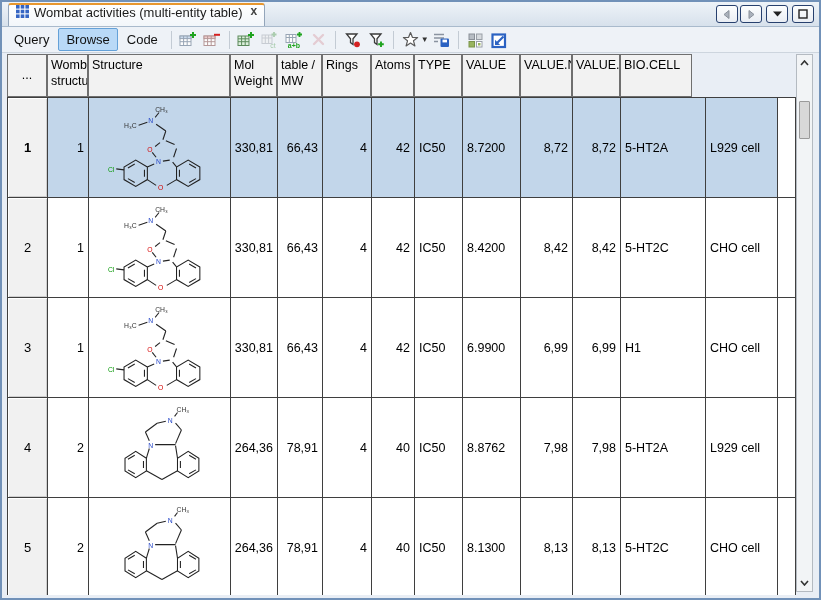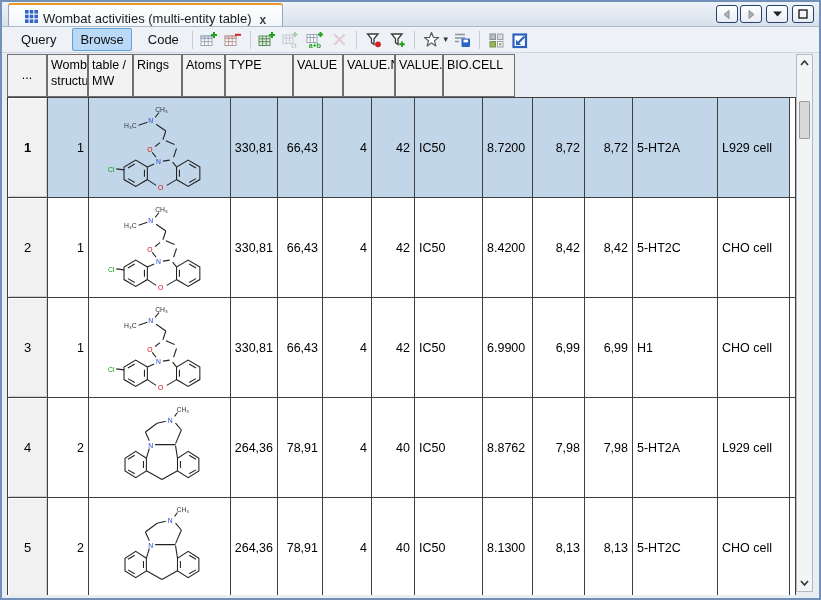--- a/index.html
+++ b/index.html
@@ -8,34 +8,34 @@
 
   .window { width:821px; height:600px; border:2px solid #7191b8; background:#e9eef5;
             position:relative; overflow:hidden; }
 
   
   .tabbar { height:25px; background:linear-gradient(#eef3f8,#d7e1ec);
             border-bottom:1px solid #a9bacc; display:flex; align-items:flex-end;
             padding:0 3px; position:relative; }
   .tab { height:23px; background:linear-gradient(#ffffff,#f2f6fa);
          border:1px solid #93a5ba; border-bottom:none; border-top:2px solid #e8972e;
-         border-radius:3px 3px 0 0; display:flex; align-items:flex-end; gap:5px;
-         padding:0 16px; margin-left:3px; font-size:13px; color:#1a1a1a; }
+         border-radius:3px 3px 0 0; display:flex; align-items:flex-start; gap:5px;
+         padding:0 7px; margin-left:3px; font-size:13px; color:#1a1a1a; }
   .tab-title { white-space:nowrap; }
   .tab-close { color:#444; font-size:12px; font-weight:bold; margin-left:3px; line-height:1; }
   .winctrl { position:absolute; right:5px; top:3px; display:flex; gap:4px; align-items:center; }
   .navgroup { display:flex; gap:2px; }
   .wbtn { width:22px; height:18px; border:1px solid #27406e; border-radius:3px;
           background:linear-gradient(#fdfefe,#e9edf3); display:flex; align-items:center;
           justify-content:center; }
 
   
   .toolbar { height:26px; background:#eef2f7; border-bottom:1px solid #cdd5de;
              display:flex; align-items:center; padding:0 4px; gap:1px; font-size:13px; }
-  .tbtn { padding:3px 7px; border:1px solid transparent; border-radius:2px; color:#111;margin-left:7px; }
+  .tbtn { padding:3px 7px; border:1px solid transparent; border-radius:2px; color:#111; }
   .tbtn.active { background:#b9d9f7; border-color:#64a1d8;text-align:right; }
   .sep { width:1px; height:18px; background:#c3cbd4; margin:0 4px; }
   .ibtn { width:23px; height:21px; display:flex; align-items:center; justify-content:center; }
   .ibtn.disabled { opacity:.45; }
   .dd-caret { font-size:8px; color:#333; margin-left:-2px; }
 
   
   .table-wrap { position:absolute; top:52px; left:5px; bottom:6px; width:806px; display:flex; }
   .grid { width:789px; }
   .header-row { display:flex; height:43px; background:#e9eef5; }
@@ -50,21 +50,21 @@
   .cell.num { justify-content:flex-end; }
   .rowhdr { justify-content:center; background:#f1f1f1; font-size:13px;
             box-shadow:inset 1px 1px 0 #ffffff, inset -1px -1px 0 #cfcfcf; }
   .c-struct { justify-content:center; padding:1px; }
   .trow.selected .cell { background:#c2d6ea; }
   .trow.selected .rowhdr { background:#f1f1f1; font-weight:bold; }
   svg.mol { width:138px; height:96px; }
 
   
   .c0{width:40px}.c1{width:41px}.c2{width:142px}.c3{width:47px}.c4{width:45px}
-  .c5{width:49px}.c6{width:43px}.c7{width:68px}.c8{width:50px}.c9{width:52px}
+  .c5{width:49px}.c6{width:43px}.c7{width:48px}.c8{width:58px}.c9{width:52px}
   .c10{width:48px}.c11{width:85px}.c12{width:72px}
 
   
   .vscroll { width:17px; background:#f2f4f6; border:1px solid #b4bac1; position:relative; }
   .sb-btn { position:absolute; left:0; width:15px; height:16px; display:flex;
             align-items:center; justify-content:center; }
   .sb-up { top:0; } .sb-down { bottom:0; }
   .sb-thumb { position:absolute; left:2px; top:46px; width:11px; height:38px;
               background:#d8d8d8; border:1px solid #9a9a9a; border-radius:1px; }
 </style>
@@ -282,20 +282,22 @@
         <polygon points="5,14 5,8.8 10.2,14" fill="#2b62c2"></polygon>
       </svg>
     </span>
   </div>
 
   <div class="table-wrap">
     <div class="grid">
       <div class="header-row">
         <div class="hcell hcorner c0">...</div>
         <div class="hcell c1">Wombat structure</div>
+        <div class="hcell c2">Structure</div>
+        <div class="hcell c3">Mol Weight</div>
         <div class="hcell c4">table / MW</div>
         <div class="hcell c5">Rings</div>
         <div class="hcell c6">Atoms</div>
         <div class="hcell c7">TYPE</div>
         <div class="hcell c8">VALUE</div>
         <div class="hcell c9">VALUE.N</div>
         <div class="hcell c10">VALUE.</div>
         <div class="hcell c12">BIO.CELL</div>
       </div>
       <div class="body">

